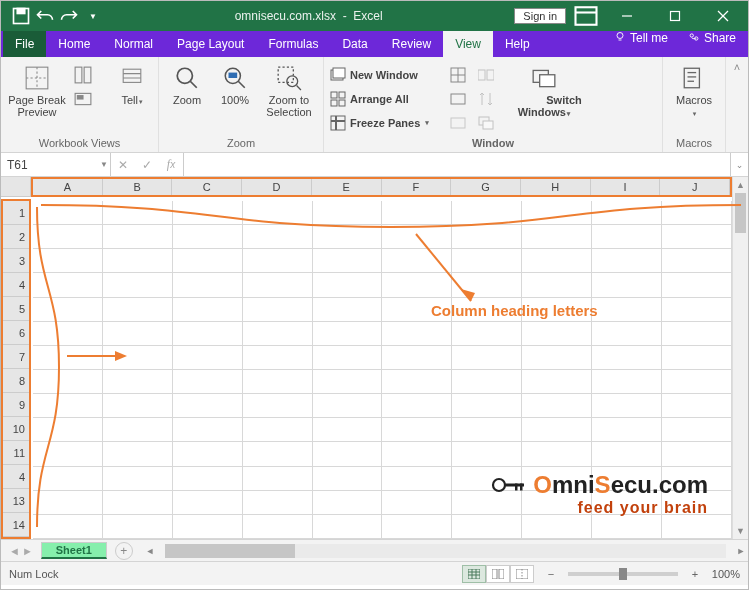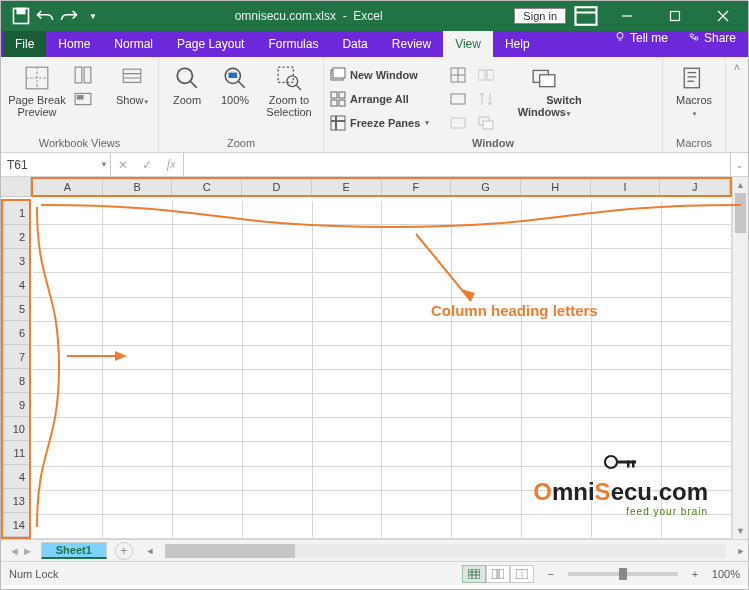--- a/index.html
+++ b/index.html
@@ -69,42 +69,42 @@
 .ann-col { left: 430px; top: 125px; }
 .ann-row { left: 130px; top: 175px; }
 .col-curly { position:absolute; left: 40px; right: 28px; top: 26px; height: 28px; pointer-events:none;}
 .row-curly { position:absolute; left: 34px; top: 30px; width: 28px; bottom: 10px; pointer-events:none;}
 .arrow-col { position:absolute; left:410px; top:52px; width:70px; height:80px; pointer-events:none;}
 .arrow-row { position:absolute; left:66px; top:172px; width:60px; height:14px; pointer-events:none;}
 
 
 .sheettabs { height: 22px; background: #f3f3f3; border-top: 1px solid #d4d4d4; display: flex; align-items: center; font-size: 11px; }
 .sheettabs .nav { display:flex; gap:2px; padding:0 8px; color:#aaa;}
-.sheettabs .stab { background:#7dd3fc; border:1px solid #ccc; border-bottom:2px solid #217346; padding:1px 14px; color:#217346; font-weight:600;}
+.sheettabs .stab { background:#86efac; border:1px solid #ccc; border-bottom:2px solid #217346; padding:1px 14px; color:#217346; font-weight:600;}
 .sheettabs .add { width:18px; height:18px; border:1px solid #ccc; border-radius:50%; display:flex;align-items:center;justify-content:center; margin-left:8px; color:#888; font-size:12px;}
 .sheettabs .hscroll { flex:1; margin:0 8px; height:14px; background:#eaeaea; position:relative;}
 .sheettabs .hscroll .thumb{position:absolute; left:0; top:0; bottom:0; width:130px; background:#c6c6c6;}
 .sheettabs .harr{width:14px; color:#888; text-align:center; font-size:9px;}
 
 
 .status { height: 24px; background: #f3f3f3; border-top: 1px solid #d4d4d4; display: flex; align-items: center; font-size: 11px; color: #555; padding: 0 8px; gap: 10px; }
 .status .spacer { flex: 1; }
 .viewbtns { display: flex; }
 .viewbtns span { width: 24px; height: 18px; border: 1px solid #ccc; display:flex;align-items:center;justify-content:center; background:#fff; font-size:10px;}
 .viewbtns span.active{background:#dce8df;border-color:#9fbfa7;}
 .zoomslider { width: 110px; height: 4px; background:#cfcfcf; position:relative; }
 .zoomslider .tick{position:absolute; left:50%; top:-3px; width:1px; height:10px; background:#999;}
 .zoomslider .knob{position:absolute; left:50%; top:-4px; width:8px; height:12px; background:#888; transform:translateX(-50%);}
 .zm{width:14px;text-align:center;color:#666;}
 
 
 .logo { position:absolute; right:40px; bottom:22px; text-align:right; font-family:"Times New Roman",Georgia,serif; color:#222; pointer-events:none;}
 .logo .big{font-size:24px; font-weight:600;}
 .logo .big .o{color:#ed7d31;}
-.logo .sub{font-size:10px; letter-spacing:1px; color:#4d7c0f;}
+.logo .sub{font-size:16px; letter-spacing:1px; color:#c2410c;font-weight:bold;}
 </style>
 </head>
 <body>
 
 <div class="titlebar">
   <div class="qat">
     <span class="q">
         <svg viewBox="0 0 16 16" fill="none" stroke="#fff" stroke-width="1.3">
           <rect x="2" y="2" width="12" height="12"></rect>
           <rect x="5" y="2" width="6" height="4" fill="#fff"></rect>
@@ -212,21 +212,21 @@
           </span>
       </div>
       <div style="width:1px;background:#e0e0e0;margin:2px 4px;"></div>
       <div class="bigbtn" style="width:40px;">
         <div class="ic">
             <svg width="22" height="22" viewBox="0 0 20 20" fill="none" stroke="#888">
               <rect x="2" y="2" width="16" height="12"></rect>
               <path d="M2 6h16M2 10h16"></path>
             </svg>
           </div>
-        <span><span>Show</span><span class="tri">▾</span></span>
+        <span><span>Tell</span><span class="tri">▾</span></span>
       </div>
     </div>
     <div class="label">Workbook Views</div>
   </div>
 
   <div class="group">
     <div class="body">
       <div class="bigbtn" style="width:44px;">
         <div class="ic">
             <svg width="26" height="26" viewBox="0 0 24 24" fill="none" stroke="#555" stroke-width="1.6">
@@ -433,21 +433,21 @@
 
   <svg class="row-curly" viewBox="0 0 28 320" preserveAspectRatio="none">
     <path d="M2 0 C 2 80, 24 80, 24 160 C 24 240, 2 240, 2 320" fill="none" stroke="#ed7d31" stroke-width="2"></path>
   </svg>
   <svg class="arrow-row" viewBox="0 0 60 14">
     <line x1="0" y1="7" x2="52" y2="7" stroke="#ed7d31" stroke-width="2"></line>
     <polygon points="60,7 48,2 48,12" fill="#ed7d31"></polygon>
   </svg>
 
   <div class="logo">
-    <div style="display:flex;align-items:center;justify-content:flex-end;gap:6px;flex-direction:column;">
+    <div style="display:flex;align-items:center;justify-content:flex-end;gap:6px;">
       <svg width="36" height="20" viewBox="0 0 36 20">
           <circle cx="8" cy="10" r="6" fill="none" stroke="#222" stroke-width="2.2"></circle>
           <rect x="13" y="8.5" width="20" height="3" fill="#222"></rect>
           <rect x="24" y="8.5" width="2.5" height="7" fill="#222"></rect>
           <rect x="29" y="8.5" width="2.5" height="7" fill="#222"></rect>
         </svg>
       <span class="big"><span class="o">O</span><span>mni</span><span class="o">S</span><span>ecu.com</span></span>
     </div>
     <div class="sub">feed your brain</div>
   </div>

